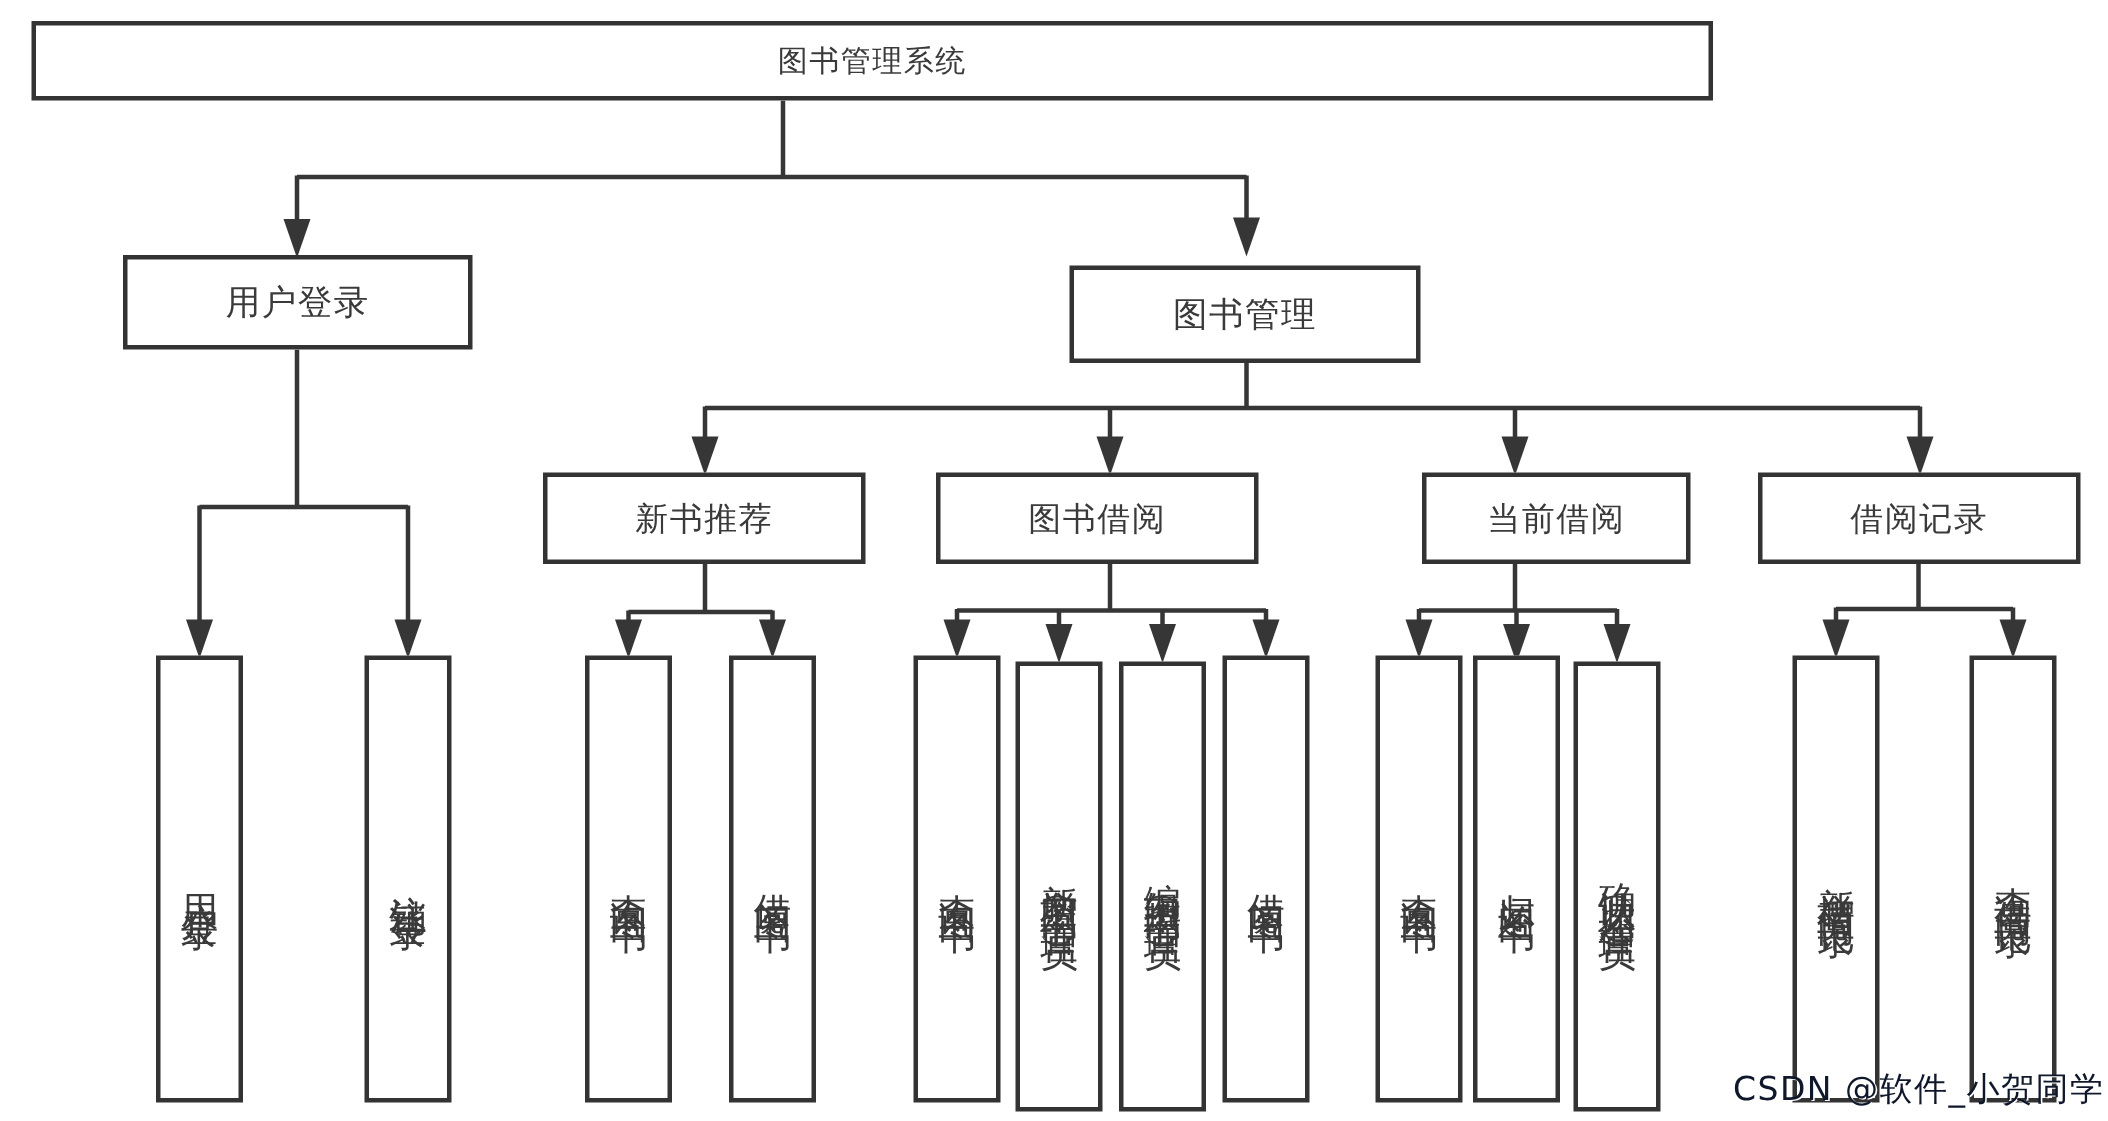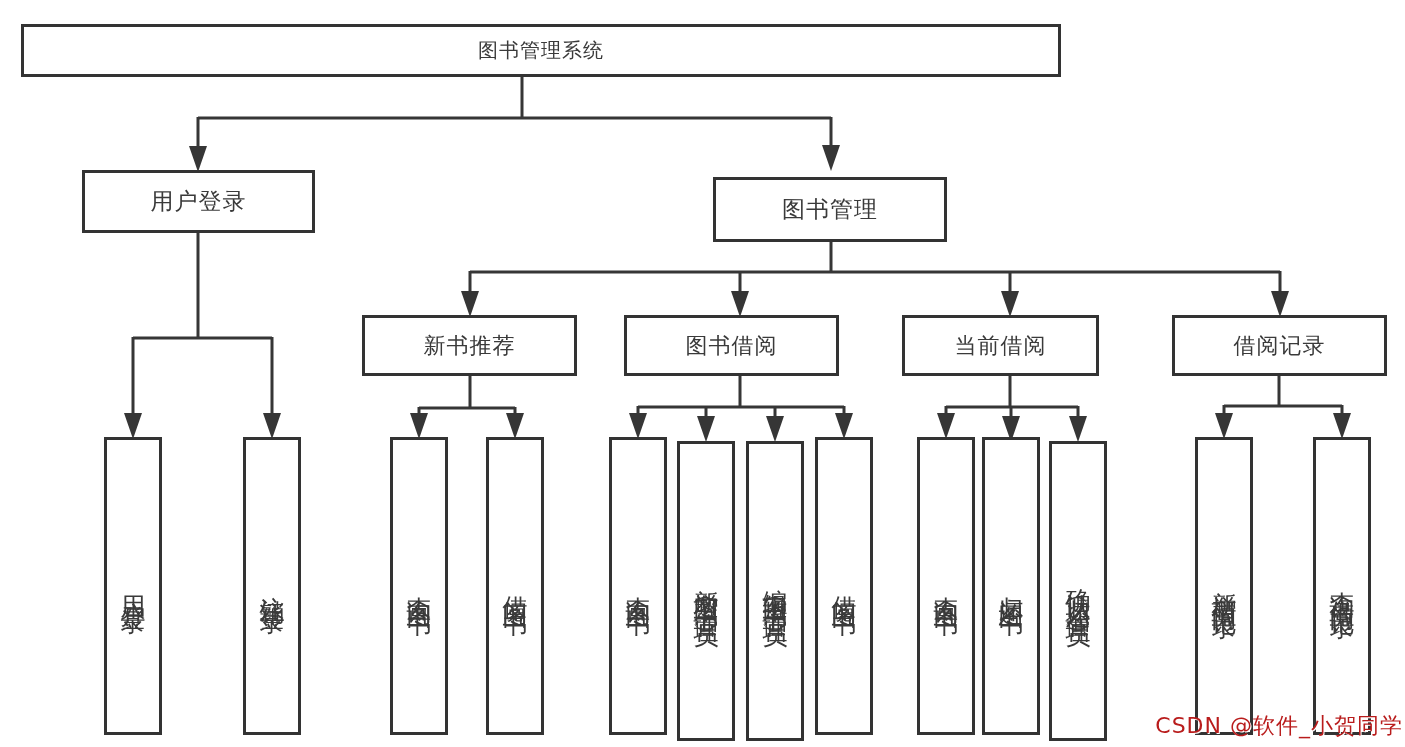--- a/index.html
+++ b/index.html
@@ -29,21 +29,21 @@
     writing-mode:vertical-rl;
     text-orientation:mixed;
     letter-spacing:5px;
     line-height:1;
     white-space:nowrap;
   }
   .watermark{
     position:absolute;
     right:2px;bottom:6px;
     font-size:22px;
-    color:#b91c1c;
+    color:#0f172a;
     letter-spacing:1px;
     text-shadow:1px 1px 0 #ffffff;
     white-space:nowrap;
   }
 </style>
 </head>
 <body>
 
 <div class="canvas">
 
@@ -79,38 +79,38 @@
       <polygon points="766,416 784,416 775,442"></polygon>
       <polygon points="835,413 853,413 844,439"></polygon>
       <polygon points="937,413 955,413 946,439"></polygon>
       <polygon points="1002,416 1020,416 1011,442"></polygon>
       <polygon points="1069,416 1087,416 1078,442"></polygon>
       <polygon points="1215,413 1233,413 1224,439"></polygon>
       <polygon points="1333,413 1351,413 1342,439"></polygon>
     </g>
   </svg>
 
-  <div class="box lv1" style="left:21px;top:24px;width:1040px;height:53px">
+  <div class="box lv1" style="left:21px;top:14px;width:1121px;height:53px">
     <span>图书管理系统</span>
   </div>
 
   <div class="box lv2" style="left:82px;top:170px;width:233px;height:63px">
     <span>用户登录</span>
   </div>
   <div class="box lv2" style="left:713px;top:177px;width:234px;height:65px">
     <span>图书管理</span>
   </div>
 
   <div class="box lv3" style="left:362px;top:315px;width:215px;height:61px">
     <span>新书推荐</span>
   </div>
   <div class="box lv3" style="left:624px;top:315px;width:215px;height:61px">
     <span>图书借阅</span>
   </div>
-  <div class="box lv3" style="left:902px;top:315px;width:197px;height:61px">
+  <div class="box lv3" style="left:948px;top:315px;width:179px;height:61px">
     <span>当前借阅</span>
   </div>
   <div class="box lv3" style="left:1172px;top:315px;width:215px;height:61px">
     <span>借阅记录</span>
   </div>
 
   <div class="box leaf" style="left:104px;top:437px;width:58px;height:298px">
     <span>用户登录</span>
   </div>
   <div class="box leaf" style="left:243px;top:437px;width:58px;height:298px">

